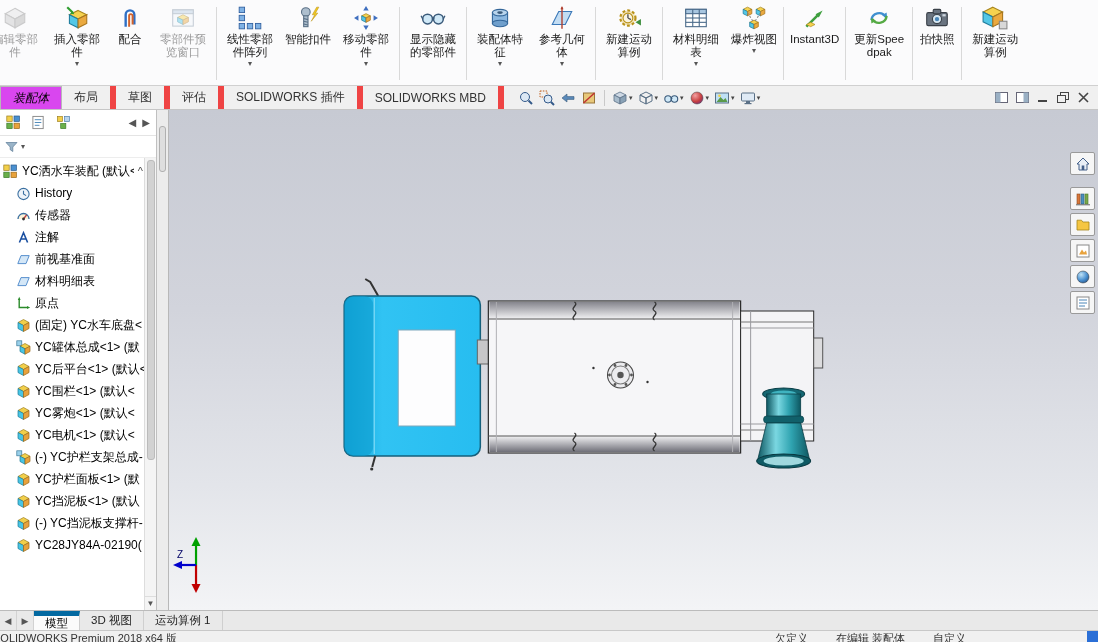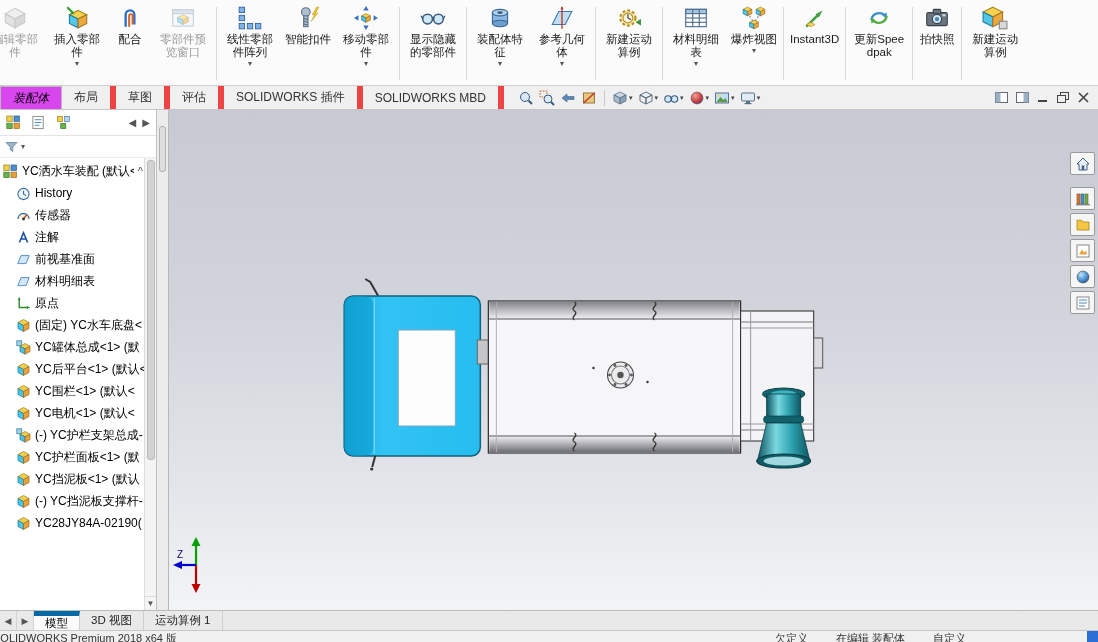--- a/index.html
+++ b/index.html
@@ -564,20 +564,26 @@
         <div class="trow">
           <svg class="ticon">
               <use href="#sym-part"></use>
             </svg>
           <span class="tlabel">YC围栏&lt;1&gt; (默认&lt;</span>
         </div>
         <div class="trow">
           <svg class="ticon">
               <use href="#sym-part"></use>
             </svg>
+          <span class="tlabel">YC雾炮&lt;1&gt; (默认&lt;</span>
+        </div>
+        <div class="trow">
+          <svg class="ticon">
+              <use href="#sym-part"></use>
+            </svg>
           <span class="tlabel">YC电机&lt;1&gt; (默认&lt;</span>
         </div>
         <div class="trow">
           <svg class="ticon">
               <use href="#sym-subasm"></use>
             </svg>
           <span class="tlabel">(-) YC护栏支架总成-</span>
         </div>
         <div class="trow">
           <svg class="ticon">

